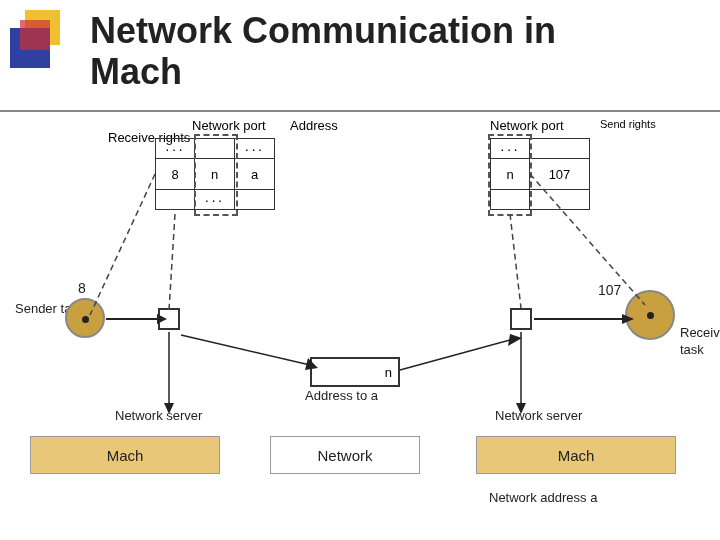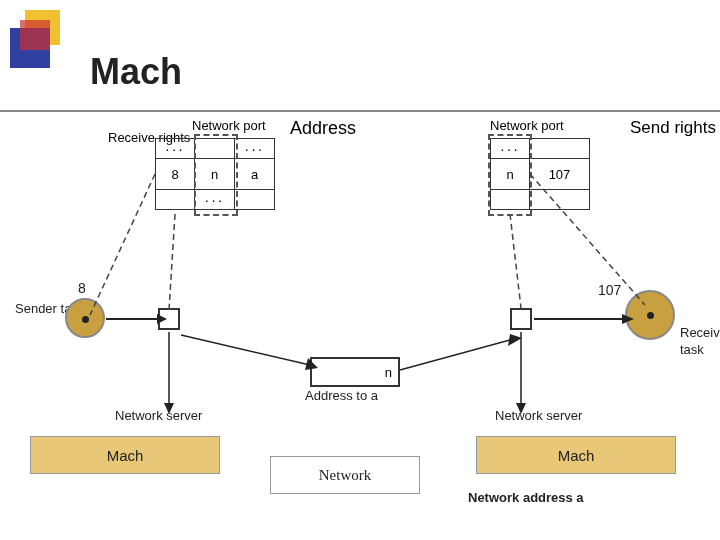--- a/index.html
+++ b/index.html
@@ -168,40 +168,38 @@
     .mach-left {
       top: 436px; left: 30px;
       width: 190px;
     }
     .mach-right {
       top: 436px; left: 476px;
       width: 200px;
     }
     .network-box {
       position: absolute;
-      top: 456px; left: 270px;
+      top: 436px; left: 270px;
       width: 150px;
       height: 38px;
       background: #fff;
       border: 1.5px solid #999;
       display: flex;
       align-items: center;
       justify-content: center;
       font-size: 15px;
       color: #222;
-      font-family: Liberation Serif, serif;
     }
 
     
     .net-address-label {
       position: absolute;
-      top: 490px; left: 468px;
-      font-size: 13px;
-      color: #222;
-      font-weight: bold;
+      top: 490px; left: 489px;
+      font-size: 13px;
+      color: #222;
     }
 
     
     .receiver-label {
       position: absolute;
       top: 325px; left: 680px;
       font-size: 13px;
       color: #222;
       line-height: 1.3;
     }
@@ -218,33 +216,33 @@
 <body>
 
 <div class="logo-block">
   <div class="logo-sq-yellow"></div>
   <div class="logo-sq-blue"></div>
   <div class="logo-sq-red"></div>
 </div>
 
 <div class="title-area">
   <div class="title-text">
-    <br>
+    <span>Network Communication in</span><br>
     <span>Mach</span>
   </div>
 </div>
 
 <div class="divider"></div>
 
 <div style="position:absolute; top:118px; left:108px; font-size:13px;margin-top:12px;">Receive rights</div>
 <div style="position:absolute; top:118px; left:192px; font-size:13px;">Network port</div>
-<div style="position:absolute; top:118px; left:290px; font-size:18px;">Address</div>
+<div style="position:absolute; top:118px; left:290px; font-size:13px;">Address</div>
 
 <div style="position:absolute; top:118px; left:490px; font-size:13px;">Network port</div>
-<div style="position:absolute; top:118px; left:600px; font-size:17px;margin-left:30px;">Send rights</div>
+<div style="position:absolute; top:118px; left:600px; font-size:11px;">Send rights</div>
 
 <div style="position:absolute; top:138px; left:155px; display:flex;">
   <div style="width:40px; height:20px; border-left:1.5px solid #333; border-top:1.5px solid #333; border-right:1.5px solid #333; text-align:center; font-size:14px; letter-spacing:2px; line-height:20px;">···</div>
   <div style="width:40px; height:20px; border-top:1.5px solid #333; border-right:1.5px solid #333; text-align:center; font-size:14px; letter-spacing:2px; line-height:20px;"></div>
   <div style="width:40px; height:20px; border-top:1.5px solid #333; border-right:1.5px solid #333; text-align:center; font-size:14px; letter-spacing:2px; line-height:20px;">···</div>
 </div>
 
 <div style="position:absolute; top:158px; left:155px; display:flex;">
   <div style="width:40px; height:32px; border:1.5px solid #333; text-align:center; font-size:13px; line-height:32px;">8</div>
   <div style="width:40px; height:32px; border-top:1.5px solid #333; border-bottom:1.5px solid #333; border-right:1.5px solid #333; text-align:center; font-size:13px; line-height:32px;">n</div>

